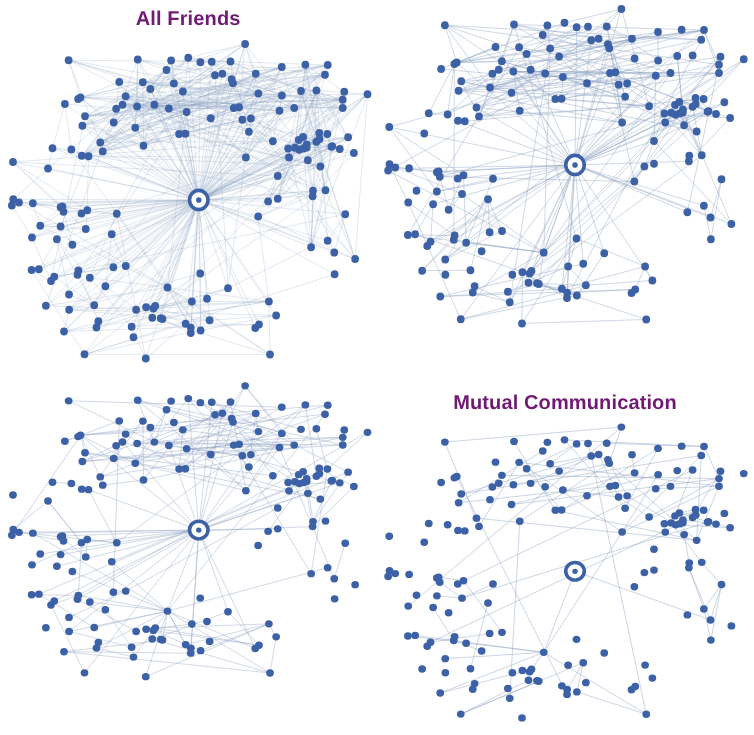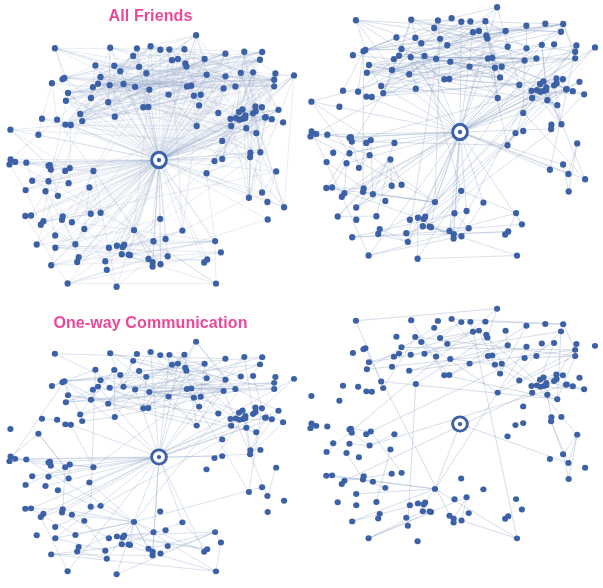--- a/index.html
+++ b/index.html
@@ -3,21 +3,21 @@
 <meta charset="utf-8">
 <style>
   html,body{margin:0;padding:0;background:#ffffff;}
   .canvas{
     width:603px;height:588px;background:#ffffff;overflow:hidden;
     font-family:"Liberation Sans","DejaVu Sans",sans-serif;
     display:grid;grid-template-columns:301px 302px;grid-template-rows:302px 286px;
   }
   .panel{display:flex;flex-direction:column;align-items:center;}
   .panel-title{
-    font-weight:bold;font-size:16px;line-height:1.1;color:#ec4899;
+    font-weight:bold;font-size:16px;line-height:1.1;color:#701a75;
     text-align:center;letter-spacing:0.1px;
   }
   .row-top .panel-title{margin-top:7px;margin-bottom:3px;}
   .row-bottom .panel-title{margin-top:12px;margin-bottom:3px;}
   .row-top svg.net{width:300px;height:266px;}
   .row-bottom svg.net{width:300px;height:246px;}
 </style>
 </head>
 <body>
 
@@ -364,21 +364,20 @@
           <circle cx="199.7" cy="64.7" r="3.1" fill="#3c61a7"></circle>
         </g>
         <g>
           <circle cx="158" cy="128" r="7.4" fill="#ffffff" stroke="#3c61a7" stroke-width="2.9"></circle>
           <circle cx="158" cy="128" r="2.2" fill="#3c61a7"></circle>
         </g>
       </svg>
   </div>
 
   <div class="panel row-bottom">
-    <div class="panel-title">One-way Communication</div>
     <svg class="net" viewBox="0 0 300 258" preserveAspectRatio="none">
         <g>
           <path d="M158.0 128.0L97.0 54.1M158.0 128.0L185.4 37.4M158.0 128.0L176.9 30.0M158.0 128.0L149.6 17.7M158.0 128.0L63.4 48.5M158.0 128.0L277.5 79.4M158.0 128.0L221.2 127.0M158.0 128.0L245.3 97.2M158.0 128.0L243.3 23.0M158.0 128.0L31.2 148.1M158.0 128.0L47.5 148.6M158.0 128.0L25.3 130.6M158.0 128.0L14.2 129.9M158.0 128.0L61.0 186.1M158.0 128.0L42.4 187.5M158.0 128.0L44.5 158.4M158.0 128.0L151.7 227.2M158.0 128.0L151.6 231.3M158.0 128.0L66.6 247.8M158.0 128.0L54.3 213.1M158.0 128.0L270.8 88.4M158.0 128.0L56.1 88.9M158.0 128.0L64.2 138.6M158.0 128.0L203.2 227.4M158.0 128.0L168.4 20.8M158.0 128.0L199.7 64.7M158.0 128.0L133.0 196.0M273.2 50.2L122.5 54.2M273.2 50.2L148.3 59.8M273.2 50.2L113.8 86.0M97.0 54.1L79.2 83.4M97.0 54.1L64.9 70.5M97.0 54.1L255.3 102.0M97.0 54.1L113.3 36.6M142.3 76.8L183.4 20.6M142.3 76.8L145.3 43.9M142.3 76.8L99.5 47.5M142.3 76.8L224.4 24.9M109.2 19.1L122.5 54.2M109.2 19.1L222.6 58.7M109.2 19.1L273.2 56.6M109.2 19.1L195.7 95.0M217.3 82.4L185.4 37.4M217.3 82.4L67.0 63.1M122.5 54.2L132.2 27.1M122.5 54.2L176.9 30.0M122.5 54.2L53.9 19.6M122.5 54.2L234.4 56.7M122.5 54.2L148.3 59.8M259.0 30.8L167.6 64.6M259.0 30.8L145.3 43.9M198.1 75.1L203.6 30.1M198.1 75.1L149.6 17.7M183.4 20.6L195.7 95.0M183.4 20.6L134.1 57.1M183.4 20.6L148.3 59.8M222.6 58.7L79.2 83.4M222.6 58.7L190.3 56.0M222.6 58.7L195.7 95.0M222.6 58.7L90.0 67.9M79.2 83.4L107.2 72.0M79.2 83.4L63.4 48.5M132.2 27.1L205.7 45.4M132.2 27.1L107.2 72.0M224.5 46.9L195.1 7.0M224.5 46.9L107.2 72.0M224.5 46.9L176.9 30.0M224.5 46.9L195.7 95.0M81.2 90.3L113.8 86.0M192.9 65.7L205.7 45.4M192.9 65.7L134.1 57.1M192.9 65.7L148.3 59.8M195.1 7.0L167.6 64.6M195.1 7.0L147.3 76.6M195.1 7.0L234.4 56.7M190.3 56.0L64.9 70.5M205.7 45.4L108.7 55.4M205.7 45.4L203.6 30.1M185.4 37.4L255.3 102.0M185.4 37.4L63.4 48.5M107.2 72.0L195.7 95.0M107.2 72.0L149.6 17.7M107.2 72.0L63.4 48.5M107.2 72.0L134.1 57.1M176.9 30.0L261.2 23.3M176.9 30.0L149.6 17.7M108.7 55.4L273.2 56.6M108.7 55.4L64.9 70.5M273.2 56.6L64.9 70.5M203.6 30.1L147.3 76.6M203.6 30.1L63.4 48.5M203.6 30.1L148.3 59.8M195.7 95.0L167.6 64.6M261.2 23.3L134.1 57.1M145.3 43.9L234.4 56.7M145.3 43.9L63.4 48.5M145.3 43.9L113.8 86.0M67.0 63.1L255.3 102.0M67.0 63.1L63.4 48.5M53.9 19.6L224.4 24.9M234.4 56.7L148.3 59.8M113.3 36.6L113.8 86.0M113.3 36.6L90.0 67.9M277.5 79.4L249.4 120.9M260.9 76.8L293.0 46.0M260.9 76.8L247.9 164.6M260.9 76.8L252.1 43.0M249.4 120.9L264.1 86.8M238.0 81.5L230.2 95.1M213.5 129.1L241.9 88.1M252.1 82.8L243.3 23.0M247.9 164.6L186.0 56.7M67.6 150.5L47.5 133.6M67.6 150.5L68.8 135.9M69.8 94.1L92.4 138.7M92.4 138.7L68.8 135.9M92.4 138.7L14.2 129.9M14.2 129.9L49.8 137.2M54.2 201.3L99.6 179.2M30.1 181.8L74.4 209.7M107.9 213.1L61.0 186.1M133.0 196.0L147.5 224.1M129.0 220.3L50.2 230.1M121.7 212.3L159.5 229.2M121.7 212.3L206.2 224.6M151.7 227.2L147.5 224.1M159.5 229.2L214.1 206.7M120.8 219.4L215.0 247.9M115.9 211.2L152.5 206.8M215.0 247.9L219.9 217.6M215.0 247.9L50.2 230.1M219.9 217.6L214.1 206.7M115.6 251.0L214.1 206.7M214.1 206.7L123.2 210.2M214.1 206.7L147.5 224.1M123.2 210.2L206.2 224.6M104.3 226.3L181.4 196.5M104.3 226.3L54.3 213.1M151.6 231.3L50.2 230.1M181.4 196.5L206.2 224.6M270.8 88.4L238.5 89.0M105.8 234.6L76.2 227.0M77.7 222.2L76.2 227.0M266.4 168.8L275.2 139.1M56.1 88.9L41.0 87.9M24.6 157.2L64.2 138.6M241.5 79.1L249.1 125.1M64.2 138.6L61.7 182.8M64.2 138.6L37.4 103.6M9.6 127.5L8.5 132.3M9.6 127.5L37.4 103.6M254.4 76.1L282.1 91.5M282.1 91.5L249.1 125.1M184.3 34.4L138.1 37.7M61.7 182.8L39.8 190.9M61.7 182.8L24.3 182.3M159.3 21.1L171.0 31.2M61.5 49.6L50.9 53.5M50.9 53.5L94.4 36.4M238.5 89.0L199.7 64.7M48.9 133.0L249.1 125.1M239.8 43.5L168.4 20.8M134.1 57.1L181.4 196.5M176.9 30.0L108.7 55.4M244.3 84.9L249.4 120.9M252.1 82.8L88.4 154.6M192.9 65.7L264.1 86.8M30.1 181.8L241.9 88.1M89.7 180.2L94.4 36.4M266.4 168.8L222.6 58.7M104.3 226.3L83.3 194.9M37.4 103.6L64.2 138.6M66.6 247.8L39.8 190.9M277.5 79.4L168.4 20.8M61.7 182.8L293.0 46.0M92.4 138.7L243.3 23.0M8.5 132.3L63.4 48.5M221.2 109.5L99.6 179.2M133.0 196.0L25.3 130.6M133.0 196.0L261.1 159.6M133.0 196.0L147.5 224.1M133.0 196.0L115.6 251.0M133.0 196.0L74.4 209.7M133.0 196.0L215.0 247.9M133.0 196.0L88.4 154.6M133.0 196.0L203.2 227.4M133.0 196.0L56.9 162.8M133.0 196.0L61.7 182.8M133.0 196.0L129.0 220.3M133.0 196.0L70.9 188.4M133.0 196.0L54.3 213.1M133.0 196.0L259.0 30.8M133.0 196.0L76.2 227.0M133.0 196.0L105.8 234.6" fill="none" stroke="#8fa3c4" stroke-width="0.75" stroke-opacity="0.45"></path>
         </g>
         <g>
           <circle cx="133.0" cy="196.0" r="3.1" fill="#3c61a7"></circle>
           <circle cx="273.2" cy="50.2" r="3.1" fill="#3c61a7"></circle>
           <circle cx="97.0" cy="54.1" r="3.1" fill="#3c61a7"></circle>
           <circle cx="142.3" cy="76.8" r="3.1" fill="#3c61a7"></circle>
           <circle cx="109.2" cy="19.1" r="3.1" fill="#3c61a7"></circle>
@@ -538,20 +537,21 @@
           <circle cx="199.7" cy="64.7" r="3.1" fill="#3c61a7"></circle>
         </g>
         <g>
           <circle cx="158" cy="128" r="7.4" fill="#ffffff" stroke="#3c61a7" stroke-width="2.9"></circle>
           <circle cx="158" cy="128" r="2.2" fill="#3c61a7"></circle>
         </g>
       </svg>
   </div>
 
   <div class="panel row-bottom">
+    <div class="panel-title">Mutual Communication</div>
     <svg class="net" viewBox="0 0 300 258" preserveAspectRatio="none">
         <g>
           <path d="M158.0 128.0L266.4 168.8M158.0 128.0L133.0 196.0M273.2 50.2L217.3 82.4M273.2 50.2L107.2 72.0M273.2 50.2L261.2 23.3M273.2 50.2L99.5 47.5M142.3 76.8L109.2 19.1M142.3 76.8L255.3 102.0M217.3 82.4L192.9 65.7M122.5 54.2L176.9 30.0M259.0 30.8L195.7 95.0M259.0 30.8L67.0 63.1M259.0 30.8L255.3 102.0M198.1 75.1L149.6 17.7M198.1 75.1L224.4 24.9M183.4 20.6L261.2 23.3M222.6 58.7L273.2 56.6M79.2 83.4L255.3 102.0M132.2 27.1L64.9 70.5M224.5 46.9L190.3 56.0M224.5 46.9L195.7 95.0M81.2 90.3L53.9 19.6M81.2 90.3L113.3 36.6M192.9 65.7L176.9 30.0M192.9 65.7L148.3 59.8M195.1 7.0L185.4 37.4M195.1 7.0L53.9 19.6M190.3 56.0L64.9 70.5M190.3 56.0L147.3 76.6M205.7 45.4L107.2 72.0M205.7 45.4L203.6 30.1M185.4 37.4L108.7 55.4M185.4 37.4L113.8 86.0M176.9 30.0L67.0 63.1M176.9 30.0L255.3 102.0M273.2 56.6L195.7 95.0M273.2 56.6L255.3 102.0M273.2 56.6L113.3 36.6M195.7 95.0L113.3 36.6M261.2 23.3L149.6 17.7M147.3 76.6L113.3 36.6M147.3 76.6L224.4 24.9M234.9 87.4L259.4 120.5M260.9 76.8L238.0 81.5M249.4 120.9L245.3 97.2M238.0 81.5L252.1 43.0M252.1 82.8L274.4 44.1M67.6 150.5L92.4 138.7M67.6 150.5L47.5 148.6M67.6 150.5L49.8 137.2M68.8 135.9L48.9 133.0M61.0 186.1L83.3 194.9M61.0 186.1L44.5 158.4M89.7 180.2L42.4 187.5M88.4 154.6L74.4 209.7M129.0 220.3L66.6 247.8M151.7 227.2L164.6 204.7M159.5 229.2L215.0 247.9M159.5 229.2L164.6 204.7M120.8 219.4L66.6 247.8M123.2 210.2L50.2 230.1M164.6 204.7L66.6 247.8M270.8 88.4L241.5 79.1M270.8 88.4L282.1 91.5M119.3 41.9L159.3 21.1M266.4 168.8L275.2 139.1M266.4 168.8L249.1 125.1M241.5 79.1L254.4 76.1M275.2 139.1L261.1 159.6M275.2 139.1L266.7 185.7M261.1 159.6L266.7 185.7M261.1 159.6L249.1 125.1M168.4 20.8L171.0 31.2M254.4 76.1L238.5 89.0M282.1 91.5L238.5 89.0M184.3 34.4L199.7 64.7M138.1 37.7L159.3 21.1M138.1 37.7L171.0 31.2M238.5 89.0L199.7 64.7M270.8 88.4L244.3 84.9M252.1 43.0L68.8 135.9M113.8 86.0L105.8 234.6M42.4 187.5L241.9 88.1M215.0 247.9L171.0 31.2M264.1 86.8L67.6 150.5M151.6 231.3L63.4 48.5M68.8 135.9L99.6 179.2M195.1 7.0L24.6 157.2M259.4 120.5L275.2 139.1M133.0 196.0L50.2 230.1M133.0 196.0L30.1 181.8M133.0 196.0L54.2 201.3M133.0 196.0L195.7 95.0M133.0 196.0L24.3 182.3M133.0 196.0L215.0 247.9M133.0 196.0L123.2 210.2" fill="none" stroke="#8fa3c4" stroke-width="0.75" stroke-opacity="0.5"></path>
         </g>
         <g>
           <circle cx="133.0" cy="196.0" r="3.1" fill="#3c61a7"></circle>
           <circle cx="273.2" cy="50.2" r="3.1" fill="#3c61a7"></circle>
           <circle cx="97.0" cy="54.1" r="3.1" fill="#3c61a7"></circle>
           <circle cx="142.3" cy="76.8" r="3.1" fill="#3c61a7"></circle>
           <circle cx="109.2" cy="19.1" r="3.1" fill="#3c61a7"></circle>

